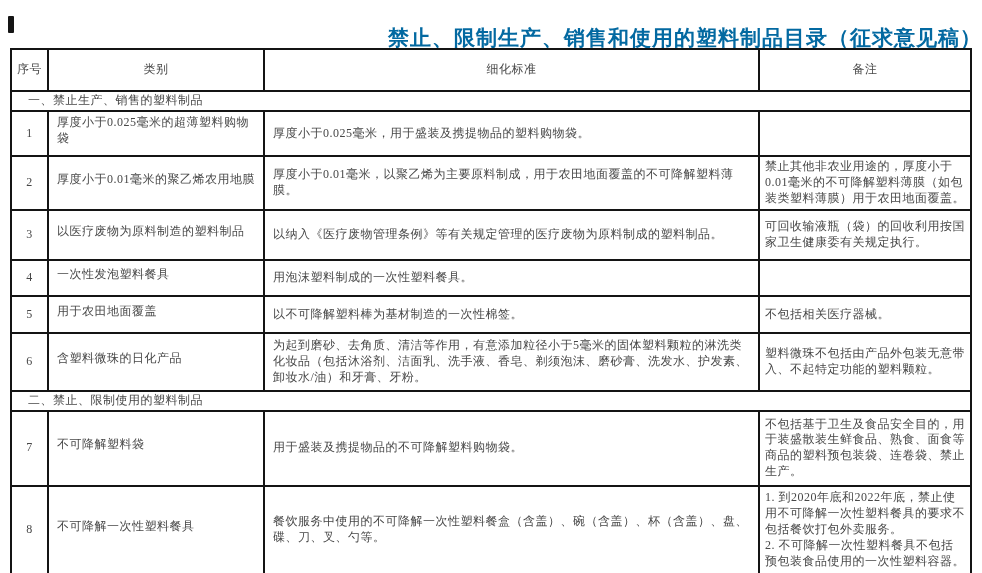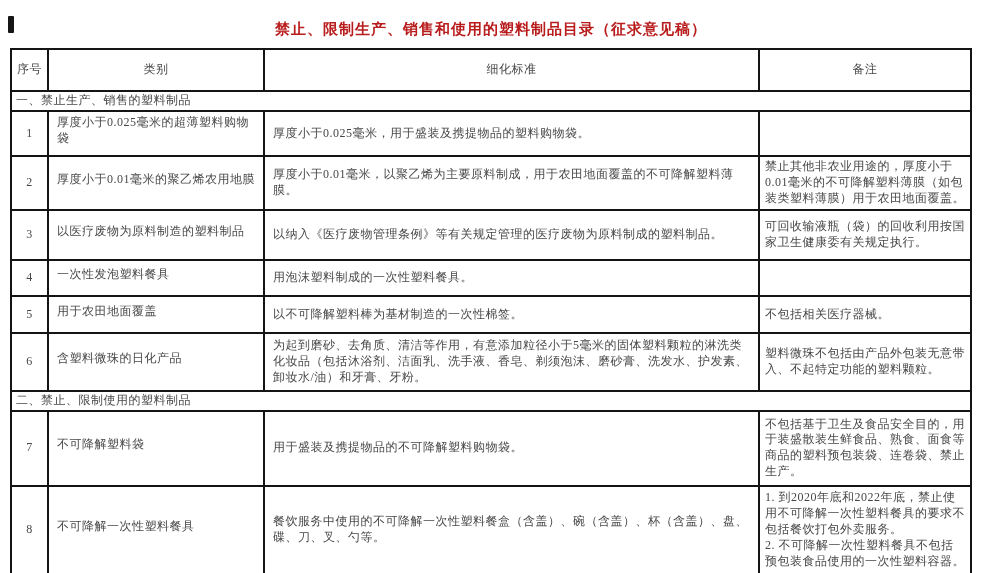--- a/index.html
+++ b/index.html
@@ -23,24 +23,24 @@
     width: 6px;
     height: 17px;
     background: #151515;
     border-radius: 1px;
   }
   .doc-title {
     position: absolute;
     top: 10px;
     left: 0;
     width: 100%;
-    text-align: center;
-    font-size: 15px;
+    text-align: right;
+    font-size: 21px;
     font-weight: 700;
-    color: #b91c1c;
+    color: #0369a1;
     letter-spacing: 1px;
     font-family: "Liberation Serif", serif;
   }
   table.catalog {
     position: absolute;
     left: 10px;
     top: 48px;
     width: 960px;
     border-collapse: collapse;
     table-layout: fixed;
@@ -78,21 +78,21 @@
     color: #1d1d1d;
     text-align: center;
     letter-spacing: 1px;
     font-family: "Liberation Sans", sans-serif;
     margin-left: 15px;
   }
   td.section-cell {
     font-weight: 700;
     font-size: 13px;
     color: #1d1d1d;
-    padding: 1px 4px;
+    padding: 1px 16px;
     letter-spacing: 1px;
     font-family: "Liberation Sans", sans-serif;
   }
   td.no  { text-align: center; }
   td.cat { padding: 3px 6px 9px 8px; }
   td.std { padding: 4px 8px; }
   td.rem {
     padding: 2px 5px;
     font-size: 11.5px;
     line-height: 1.28;

